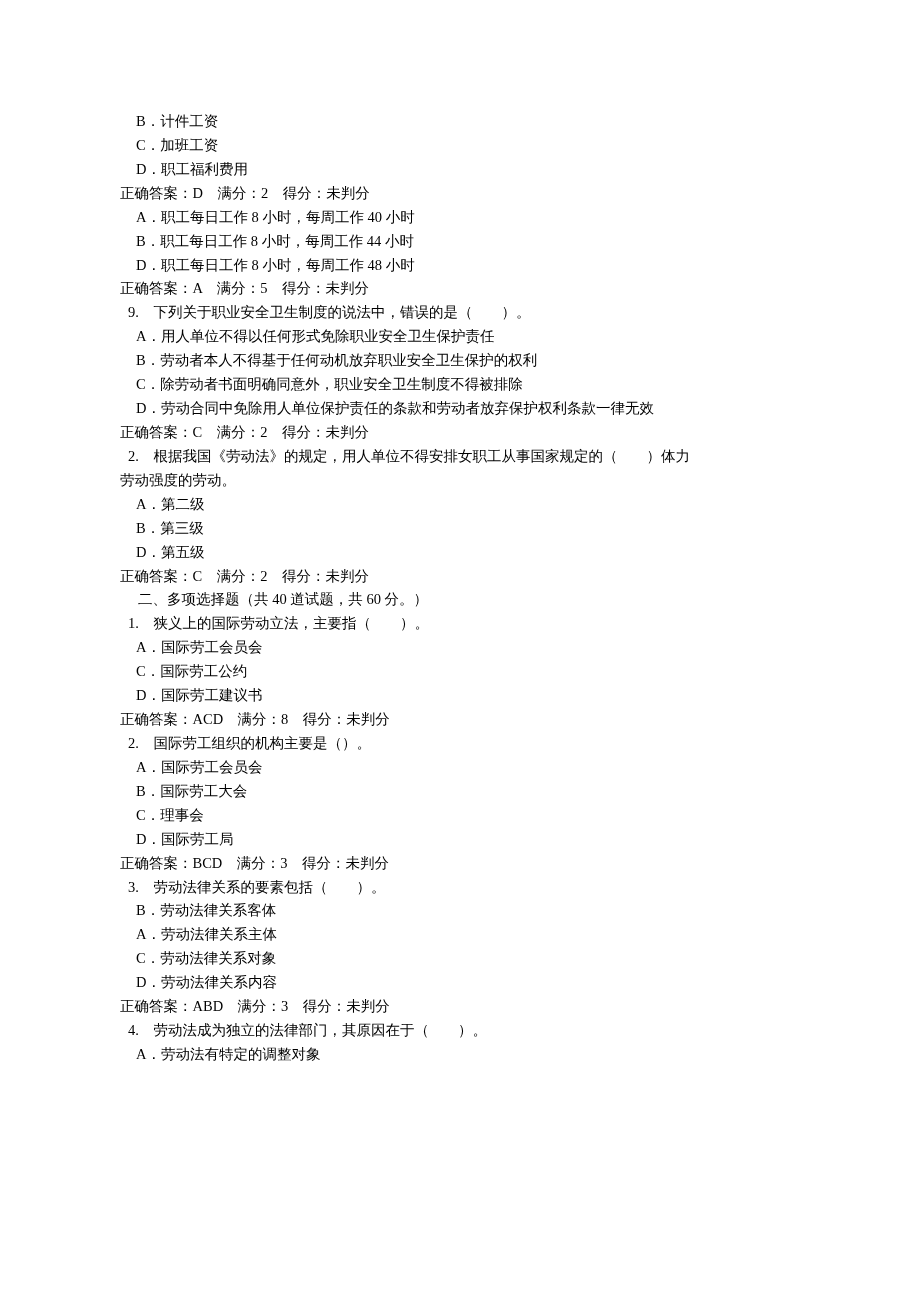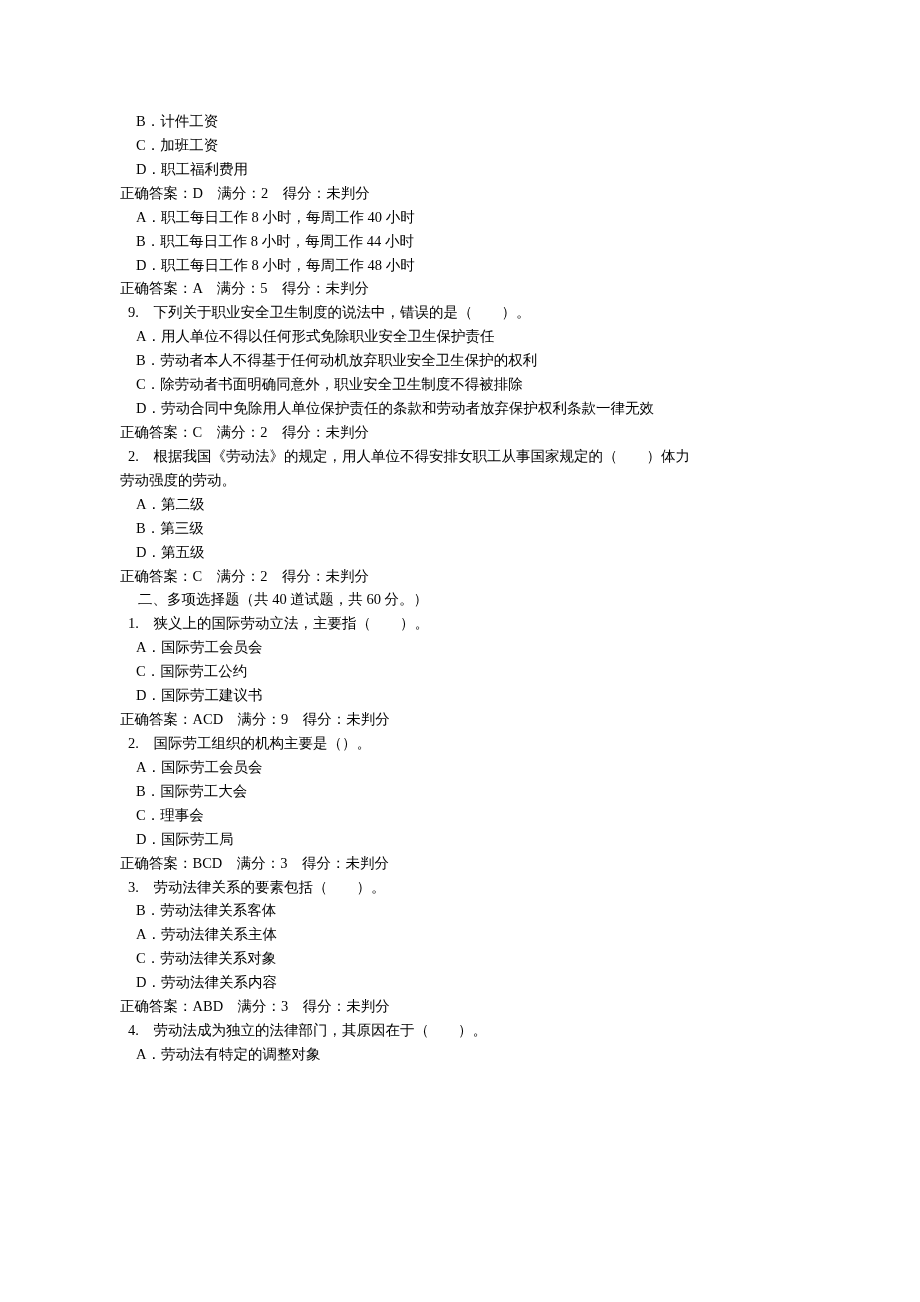--- a/index.html
+++ b/index.html
@@ -55,21 +55,21 @@
     <div class="continuation">劳动强度的劳动。</div>
     <div class="option">A．第二级</div>
     <div class="option">B．第三级</div>
     <div class="option">D．第五级</div>
     <div class="answer">正确答案：C　满分：2　得分：未判分</div>
     <div class="section-h">二、多项选择题（共 40 道试题，共 60 分。）</div>
     <div class="question">1.　狭义上的国际劳动立法，主要指（　　）。</div>
     <div class="option">A．国际劳工会员会</div>
     <div class="option">C．国际劳工公约</div>
     <div class="option">D．国际劳工建议书</div>
-    <div class="answer">正确答案：ACD　满分：9　得分：未判分</div>
+    <div class="answer">正确答案：ACD　满分：8　得分：未判分</div>
     <div class="question">2.　国际劳工组织的机构主要是（）。</div>
     <div class="option">A．国际劳工会员会</div>
     <div class="option">B．国际劳工大会</div>
     <div class="option">C．理事会</div>
     <div class="option">D．国际劳工局</div>
     <div class="answer">正确答案：BCD　满分：3　得分：未判分</div>
     <div class="question">3.　劳动法律关系的要素包括（　　）。</div>
     <div class="option">B．劳动法律关系客体</div>
     <div class="option">A．劳动法律关系主体</div>
     <div class="option">C．劳动法律关系对象</div>

